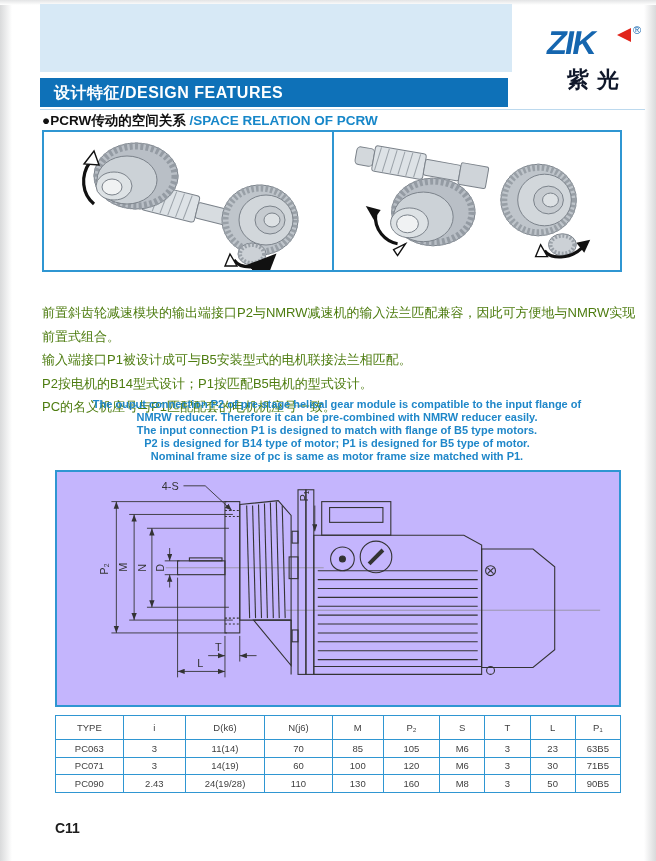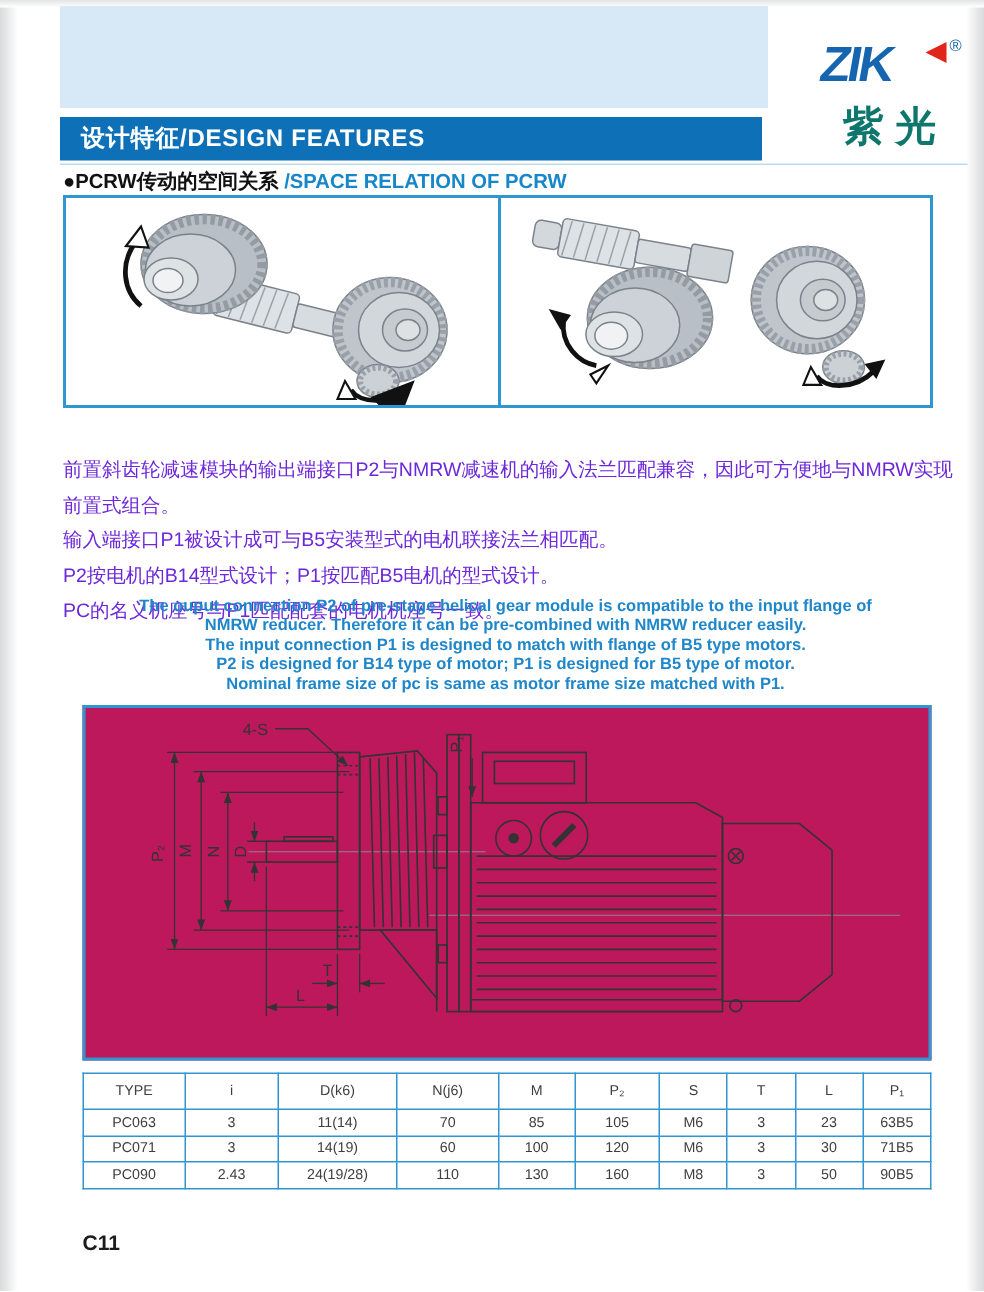--- a/index.html
+++ b/index.html
@@ -9,45 +9,45 @@
   .edge-left  { position:absolute; left:0; top:0; width:12px; height:861px;
                 background:linear-gradient(to right,#d9dadb,#ffffff); }
   .edge-right { position:absolute; right:0; top:0; width:12px; height:861px;
                 background:linear-gradient(to left,#d9dadb,#ffffff); }
   .edge-top   { position:absolute; left:0; top:0; width:656px; height:5px;
                 background:linear-gradient(to bottom,#e3e4e5,#ffffff); }
 
   .lightblue-box { position:absolute; left:40px; top:4px; width:472px; height:68px; background:#d7e9f6; }
 
   .logo-block { position:absolute; left:538px; top:22px; width:110px; text-align:center; }
-  .logo-cn { color:#0f766e; font-weight:bold; font-size:27px; letter-spacing:8px; margin-top:-3px; padding-left:8px; }
+  .logo-cn { color:#0f172a; font-weight:bold; font-size:22px; letter-spacing:8px; margin-top:-3px; padding-left:8px; }
 
   .banner { position:absolute; left:40px; top:78px; width:468px; height:29px; background:#0e71b8; }
   .banner-title { color:#fff; font-weight:bold; font-size:16px; line-height:29px; padding-left:14px; letter-spacing:0.5px; }
   .banner-underline { position:absolute; left:40px; top:109px; width:605px; height:1px; background:#bcd9ee; }
 
   .section-title { position:absolute; left:42px; font-size:13.5px; font-weight:bold; color:#111; white-space:nowrap; }
   .section-title .en { color:#1787c9; }
   .st1 { top:112px; }
   .st2 { top:282px; }
 
   .illus-box { position:absolute; left:42px; top:130px; width:580px; height:142px;
                border:2px solid #2f96d2; background:#fff; display:flex; }
   .illus-cell { width:50%; height:100%; }
   .illus-cell.right { border-left:2px solid #2f96d2; }
   .illus-cell svg { width:100%; height:100%; display:block; }
 
-  .cn-text { position:absolute; left:42px; top:301px; width:586px; color:#6d28d9; font-size:13px; }
+  .cn-text { position:absolute; left:42px; top:301px; width:586px; color:#4d7c0f; font-size:13px; }
   .cn-text div { line-height:23.5px; white-space:nowrap; }
 
   .en-text { position:absolute; left:42px; top:398px; width:590px; color:#1f87c9; font-size:11px; font-weight:bold; }
   .en-text div { line-height:13px; white-space:nowrap;text-align:center; }
 
   .drawing-box { position:absolute; left:55px; top:470px; width:566px; height:237px;
-                 border:2px solid #2f96d2; background:#be185d; }
+                 border:2px solid #2f96d2; background:#c4b5fd; }
   .drawing-box svg { width:100%; height:100%; display:block; }
 
   table.spec { position:absolute; left:55px; top:715px; width:566px; border-collapse:collapse;
                font-size:9.5px; color:#3f3f3f; table-layout:fixed; }
   table.spec th, table.spec td { border:1.5px solid #2f96d2; text-align:center; font-weight:normal; }
   table.spec th { height:24px; }
   table.spec td { height:17.5px; }
 
   .page-num { position:absolute; left:55px; top:820px; font-size:14px; font-weight:bold; color:#1c1c1c; }
 

